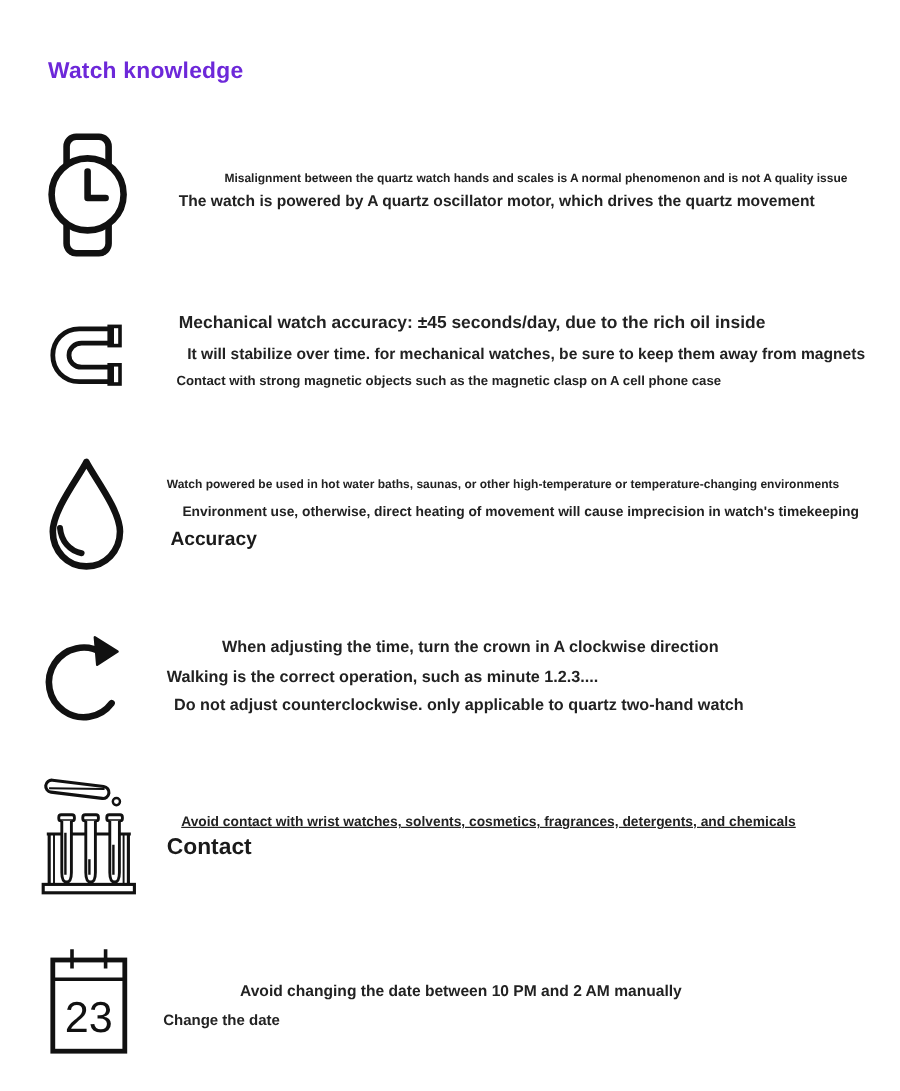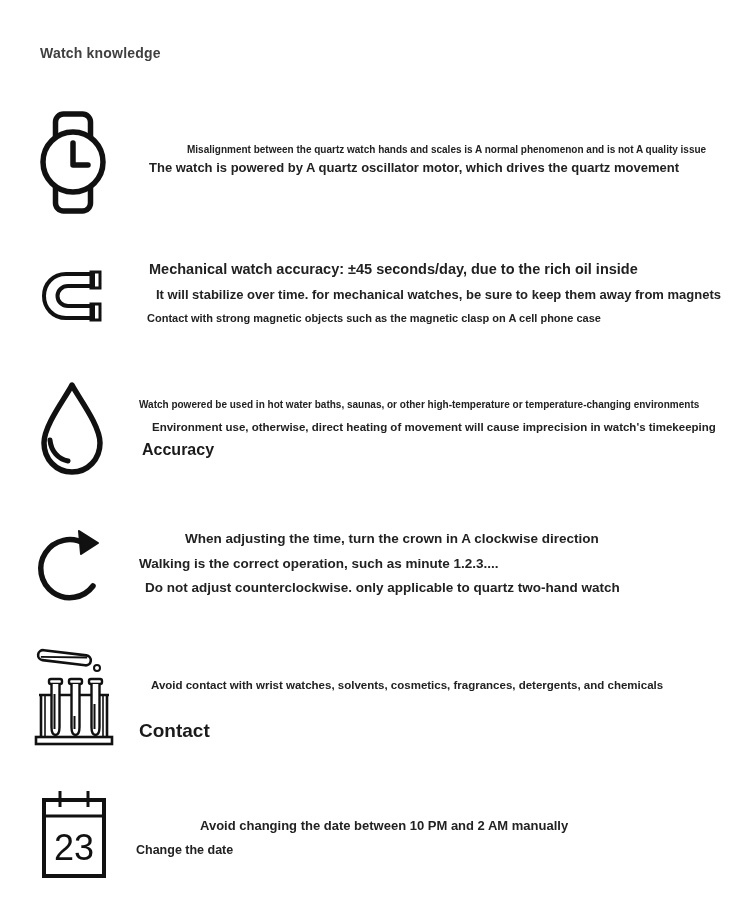--- a/index.html
+++ b/index.html
@@ -6,21 +6,21 @@
   body{
     width:750px;height:909px;
     background:#ffffff;
     position:relative;
     overflow:hidden;
     font-family:"Liberation Sans","DejaVu Sans",sans-serif;
     color:#1f1f1f;
   }
   .page-title{
     position:absolute;left:40px;top:36px;
-    font-size:14px;font-weight:bold;letter-spacing:.2px;color:#404040;
+    font-size:19px;font-weight:bold;letter-spacing:.2px;color:#6d28d9;
   }
   .icon-box{position:absolute;}
   .icon-box svg{display:block;width:100%;height:100%;}
   .line{position:absolute;font-weight:bold;white-space:nowrap;color:#222;}
 
   
   .ic-watch   {left:38px;top:110px;width:70px;height:105px;}
   .ic-magnet  {left:38px;top:264px;width:68px;height:64px;}
   .ic-drop    {left:36px;top:378px;width:72px;height:102px;}
   .ic-rotate  {left:34px;top:516px;width:76px;height:94px;}
@@ -36,22 +36,22 @@
   .s2-l3{left:147px;top:312px;font-size:11px;}
 
   .s3-l1{left:139px;top:399px;font-size:10px;}
   .s3-l2{left:152px;top:421px;font-size:11.5px;}
   .s3-l3{left:142px;top:441px;font-size:16px;color:#1a1a1a;}
 
   .s4-l1{left:185px;top:531px;font-size:13.5px;}
   .s4-l2{left:139px;top:556px;font-size:13.5px;}
   .s4-l3{left:145px;top:580px;font-size:13.5px;text-align:right;}
 
-  .s5-l1{left:151px;top:679px;font-size:11.5px;}
-  .s5-l2{left:139px;top:696px;font-size:19px;color:#1a1a1a;margin-top:24px;}
+  .s5-l1{left:151px;top:679px;font-size:11.5px;text-decoration:underline;}
+  .s5-l2{left:139px;top:696px;font-size:19px;color:#1a1a1a;}
 
   .s6-l1{left:200px;top:818px;font-size:13px;}
   .s6-l2{left:136px;top:843px;font-size:12.5px;}
 
   .cal-day{
     font-family:"Liberation Sans","DejaVu Sans",sans-serif;
     font-weight:normal;
   }
 </style>
 </head>

